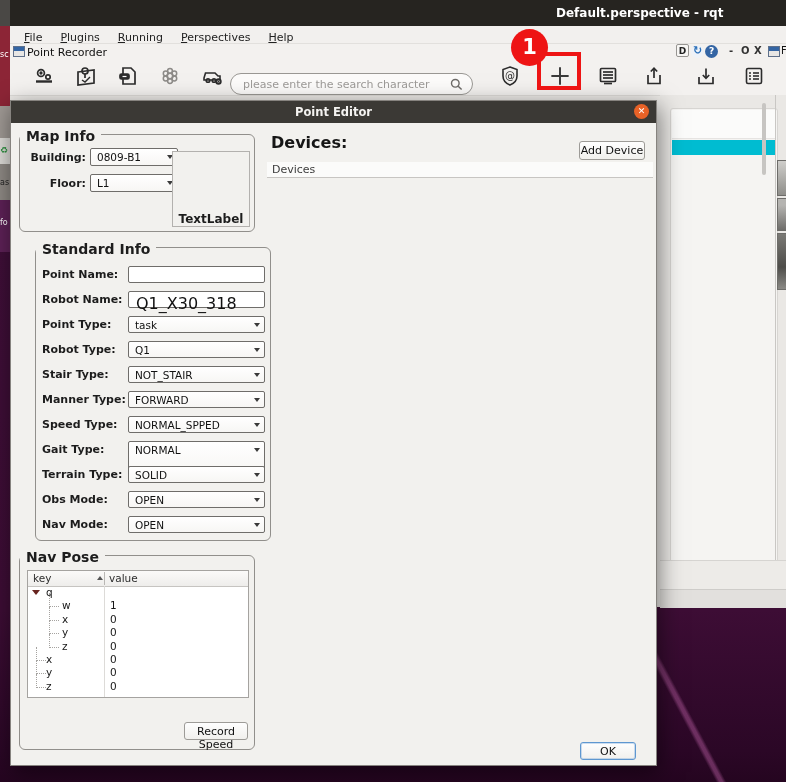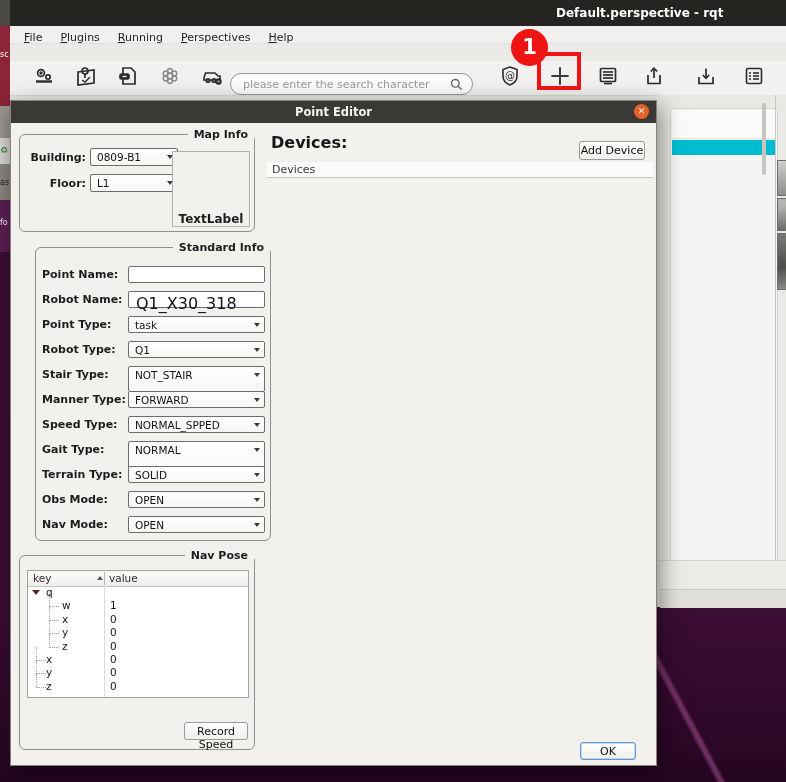--- a/index.html
+++ b/index.html
@@ -49,21 +49,21 @@
   .statusbar1{left:650px;top:560px;width:126px;height:28px;background:#edebe8;border-top:1px solid #d6d4d1;}
   .statusbar2{left:650px;top:589px;width:126px;height:18px;background:#e2e0dd;border-top:1px solid #ceccc9;}
   
   .dialog{left:10px;top:100px;width:647px;height:666px;background:#f2f1ee;border:1px solid #86837f;
         box-sizing:border-box;box-shadow:2px 6px 22px rgba(0,0,0,.5);z-index:4;}
   .dlg-titlebar{position:absolute;left:0;top:0;width:100%;height:22px;background:#3b3935;}
   .dlg-title{position:absolute;width:100%;top:4px;text-align:center;color:#f4f3f1;font-weight:bold;font-size:11.5px;}
   .dlg-close{position:absolute;right:7px;top:3px;width:15px;height:15px;border-radius:50%;background:#e86227;
         color:#fff;font-size:9px;font-weight:bold;text-align:center;line-height:15px;}
   .group{position:absolute;border:1px solid #918f8b;border-radius:6px;box-sizing:border-box;}
-  .legend{position:absolute;top:-7px;left:0;width:100%;text-align:right;font-size:11px;font-weight:bold;color:#1d1d1d;}
+  .legend{position:absolute;top:-7px;left:0;width:100%;text-align:left;font-size:14px;font-weight:bold;color:#1d1d1d;}
   .legend span{background:#f2f1ee;padding:0 6px;}
   .fl{position:absolute;font-size:11px;font-weight:bold;color:#1c1c1c;}
   .textfield{position:absolute;background:#ffffff;border:1px solid #6f6d6a;border-radius:2px;box-sizing:border-box;
         font-size:16px;color:#111;padding:2px 0 0 7px;}
   .combo{position:absolute;background:linear-gradient(#ffffff,#f7f6f4);border:1px solid #6f6d6a;border-radius:2px;
         box-sizing:border-box;font-size:10.5px;color:#111;}
   .combo .ctext{position:absolute;left:6px;top:2px;white-space:nowrap;}
   .combo .carrow{position:absolute;right:4px;top:6px;width:0;height:0;
         border-left:3.5px solid transparent;border-right:3.5px solid transparent;border-top:4.5px solid #3a3a3a;}
   .preview-box{position:absolute;border:1px solid #b3b1ae;background:#f2f1ee;display:flex;align-items:center;justify-content:center;
@@ -126,20 +126,32 @@
   <div class="abs window">
 
     <div class="abs titlebar">
       <span class="title">Default.perspective - rqt</span>
     </div>
 
     <div class="abs menubar">
       <div id="menus" style="padding-left:5px;"><span class="menu-item"><u>F</u>ile</span><span class="menu-item"><u>P</u>lugins</span><span class="menu-item"><u>R</u>unning</span><span class="menu-item"><u>P</u>erspectives</span><span class="menu-item"><u>H</u>elp</span></div>
     </div>
 
+    <div class="abs dockbar">
+      <span class="win-ico" style="left:3px;top:2px;"></span>
+      <span class="dock-title">Point Recorder</span>
+      <span class="dbox" style="left:666px;">D</span>
+      <span class="refresh-circ" style="left:681px;top:1px;">↻</span>
+      <span class="blue-circ" style="left:695px;top:1px;">?</span>
+      <span class="dock-ctrl" style="left:719px;">-</span>
+      <span class="dock-ctrl" style="left:731px;">O</span>
+      <span class="dock-ctrl" style="left:744px;">X</span>
+      <span class="win-ico" style="left:758px;top:2px;"></span>
+      <span class="dock-ctrl" style="left:771px;font-weight:normal;color:#111;">F</span>
+    </div>
 
     <div class="abs toolbar">
 
       <div class="tool-btn" style="left:20px;">
         <svg width="24" height="24" viewBox="0 0 24 24" fill="none" stroke="#2c2c2c" stroke-width="1.7">
           <circle cx="9" cy="9" r="3.4"></circle>
             <circle cx="9" cy="9" r="0.8" fill="#2c2c2c"></circle>
           <circle cx="16" cy="13" r="2.2"></circle>
           <line x1="4" y1="17.5" x2="20" y2="17.5" stroke-width="2.4"></line>
         </svg>
@@ -285,21 +297,21 @@
           <div class="combo" style="left: 92px; top: 68px; width: 137px; height: 17px;">
             <span class="ctext">task</span>
             <span class="carrow"></span>
           </div>
           <span class="fl" style="left: 6px; top: 95px;">Robot Type:</span>
           <div class="combo" style="left: 92px; top: 93px; width: 137px; height: 17px;">
             <span class="ctext">Q1</span>
             <span class="carrow"></span>
           </div>
           <span class="fl" style="left: 6px; top: 120px;">Stair Type:</span>
-          <div class="combo" style="left: 92px; top: 118px; width: 137px; height: 26px;">
+          <div class="combo" style="left: 92px; top: 118px; width: 137px; height: 17px;">
             <span class="ctext">NOT_STAIR</span>
             <span class="carrow"></span>
           </div>
           <span class="fl" style="left: 6px; top: 145px;">Manner Type:</span>
           <div class="combo" style="left: 92px; top: 143px; width: 137px; height: 17px;">
             <span class="ctext">FORWARD</span>
             <span class="carrow"></span>
           </div>
           <span class="fl" style="left: 6px; top: 170px;">Speed Type:</span>
           <div class="combo" style="left: 92px; top: 168px; width: 137px; height: 17px;">

